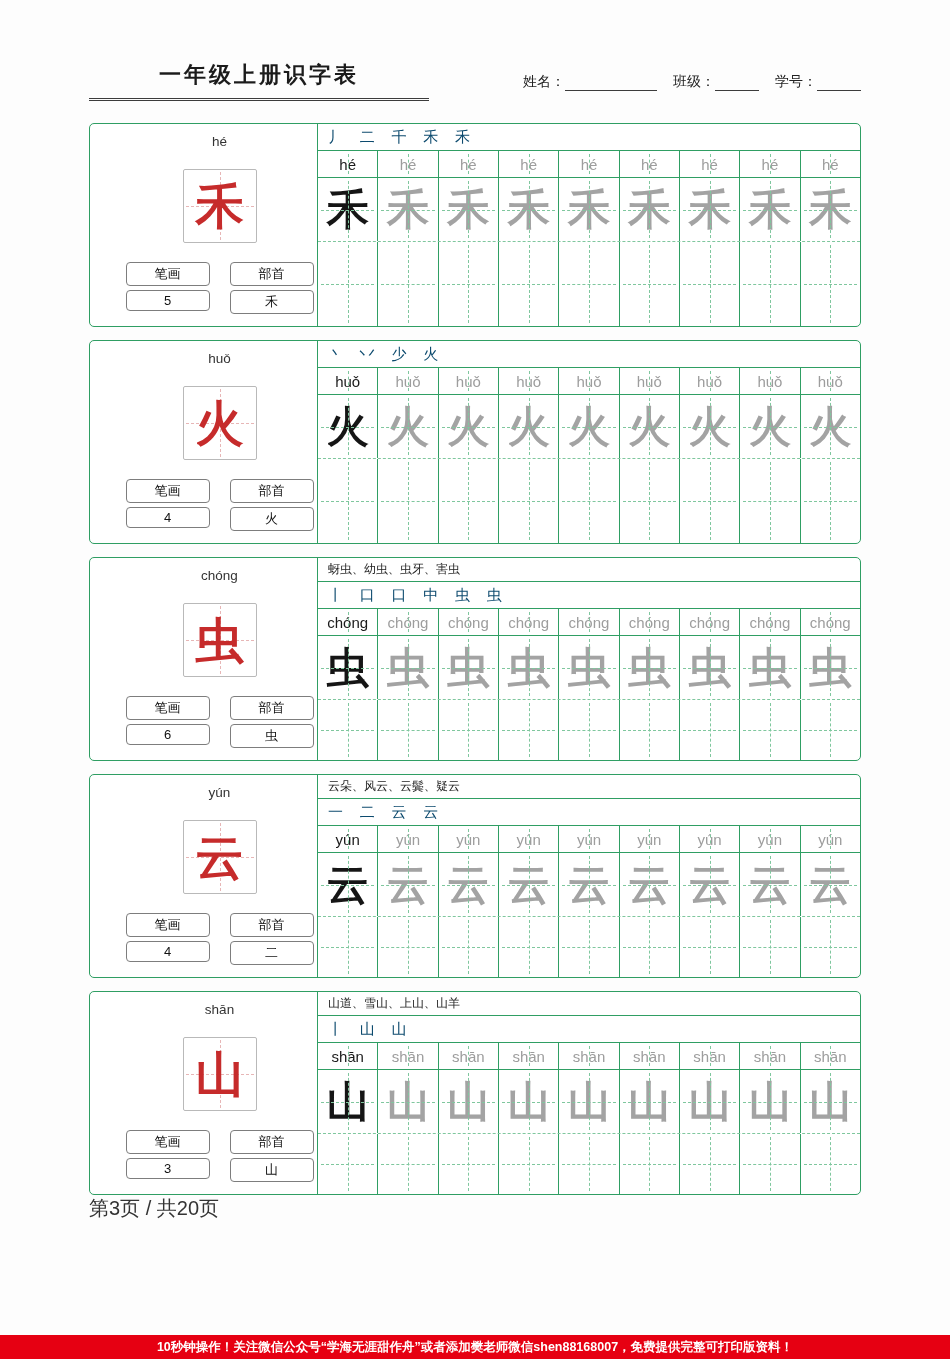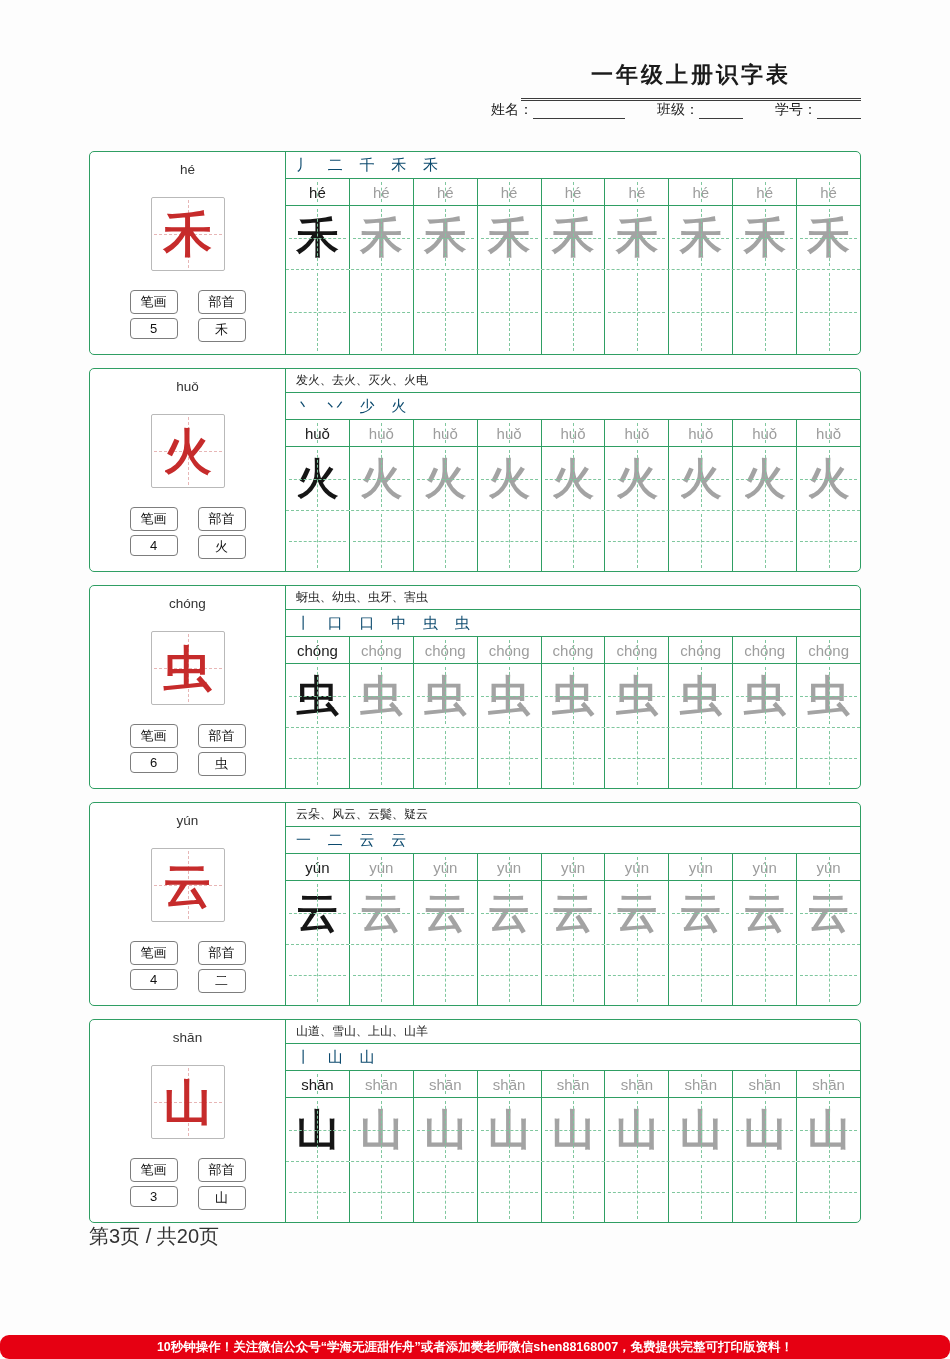--- a/index.html
+++ b/index.html
@@ -13,59 +13,59 @@
   body{
     width:950px;height:1359px;
     background:#fdfdfd;
     display:flex;flex-direction:column;
     font-family:"Liberation Sans","DejaVu Sans",sans-serif;
     color:#222;
   }
   .page{width:772px;margin:60px auto 0;flex:1;}
 
   
-  .header{display:flex;align-items:flex-end;justify-content:space-between;flex-direction:column;}
+  .header{display:flex;align-items:flex-end;justify-content:space-between;}
   .title{
     width:340px;text-align:center;
     font-size:22px;font-weight:700;letter-spacing:3px;
     padding-bottom:8px;border-bottom:3px double #3c3c3c;color:#1b1b1b;
   }
-  .fields{display:flex;gap:32px;align-items:flex-end;padding-bottom:10px;font-size:14px;color:#222;}
+  .fields{display:flex;gap:16px;align-items:flex-end;padding-bottom:10px;font-size:14px;color:#222;}
   .field{white-space:nowrap;}
   .field .line{display:inline-block;height:13px;border-bottom:1.5px solid #3c3c3c;vertical-align:bottom;}
   .field:nth-child(1) .line{width:92px;}
   .field:nth-child(2) .line{width:44px;}
   .field:nth-child(3) .line{width:44px;}
 
   
   .cards{margin-top:22px;display:flex;flex-direction:column;gap:13px;}
   .card{
     height:204px;border:1.6px solid var(--green);border-radius:5px;
-    background:#fff;display:flex;overflow:hidden;
+    background:#fff;display:flex;overflow:hidden;padding-left:32px;
   }
   .left{
     width:196px;border-right:1.6px solid var(--green);
     display:flex;flex-direction:column;align-items:center;justify-content:space-between;
     padding:10px 0 12px;
   }
   .pinyin-label{font-size:13.5px;color:#333;}
   .char-box{
     width:74px;height:74px;border:1px solid #b9b9b9;border-radius:2px;
     position:relative;display:flex;align-items:center;justify-content:center;margin:2px 0;
   }
   .char-box .v{position:absolute;left:50%;top:2px;bottom:2px;border-left:1px dashed #e7b6b6;}
   .char-box .h{position:absolute;top:50%;left:2px;right:2px;border-top:1px dashed #e7b6b6;}
   .big-char{
     font-family:"DejaVu Serif","Liberation Serif",serif;
     font-size:48px;font-weight:700;color:var(--red);line-height:1;position:relative;
   }
   .stats{display:flex;gap:20px;}
   .stat{display:flex;flex-direction:column;gap:4px;}
   .stat>div{
-    width:48px;border:1px solid #7d7d7d;border-radius:4px;
+    width:84px;border:1px solid #7d7d7d;border-radius:4px;
     text-align:center;font-size:13px;padding:2px 0;background:#fff;color:#111;
   }
 
   .right{flex:1;display:flex;flex-direction:column;}
   .words{
     height:24px;line-height:23px;padding-left:10px;
     font-size:12px;color:#222;border-bottom:1.2px solid var(--green);
   }
   .stroke-order{
     height:27px;line-height:26px;padding-left:10px;
@@ -97,21 +97,21 @@
     font-family:"DejaVu Serif","Liberation Serif",serif;
     font-size:42px;font-weight:600;color:#a3a3a3;line-height:1;
   }
   .cell.char.first{color:#151515;}
 
   .page-footer{text-align:left;font-size:20px;color:#333;}
 
   .banner{
     margin-top:auto;width:950px;height:24px;line-height:24px;
     background:var(--banner-red);color:#fff;text-align:center;
-    font-size:12.5px;font-weight:700;border-radius:9px;
+    font-size:12.5px;font-weight:700;
   }
 </style>
 </head>
 <body>
 
 <div class="page">
 
   <div class="header">
     <div class="title">一年级上册识字表</div>
     <div class="fields">
@@ -199,21 +199,20 @@
             <div>笔画</div>
             <div>4</div>
           </div>
           <div class="stat">
             <div>部首</div>
             <div>火</div>
           </div>
         </div>
       </div>
       <div class="right">
-        <div class="words">发火、去火、灭火、火电</div>
         <div class="stroke-order">丶 丷 少 火</div>
         <div class="row pinyin-row">
             <div class="cell pinyin first">huǒ</div>
             <div class="cell pinyin">huǒ</div>
             <div class="cell pinyin">huǒ</div>
             <div class="cell pinyin">huǒ</div>
             <div class="cell pinyin">huǒ</div>
             <div class="cell pinyin">huǒ</div>
             <div class="cell pinyin">huǒ</div>
             <div class="cell pinyin">huǒ</div>

